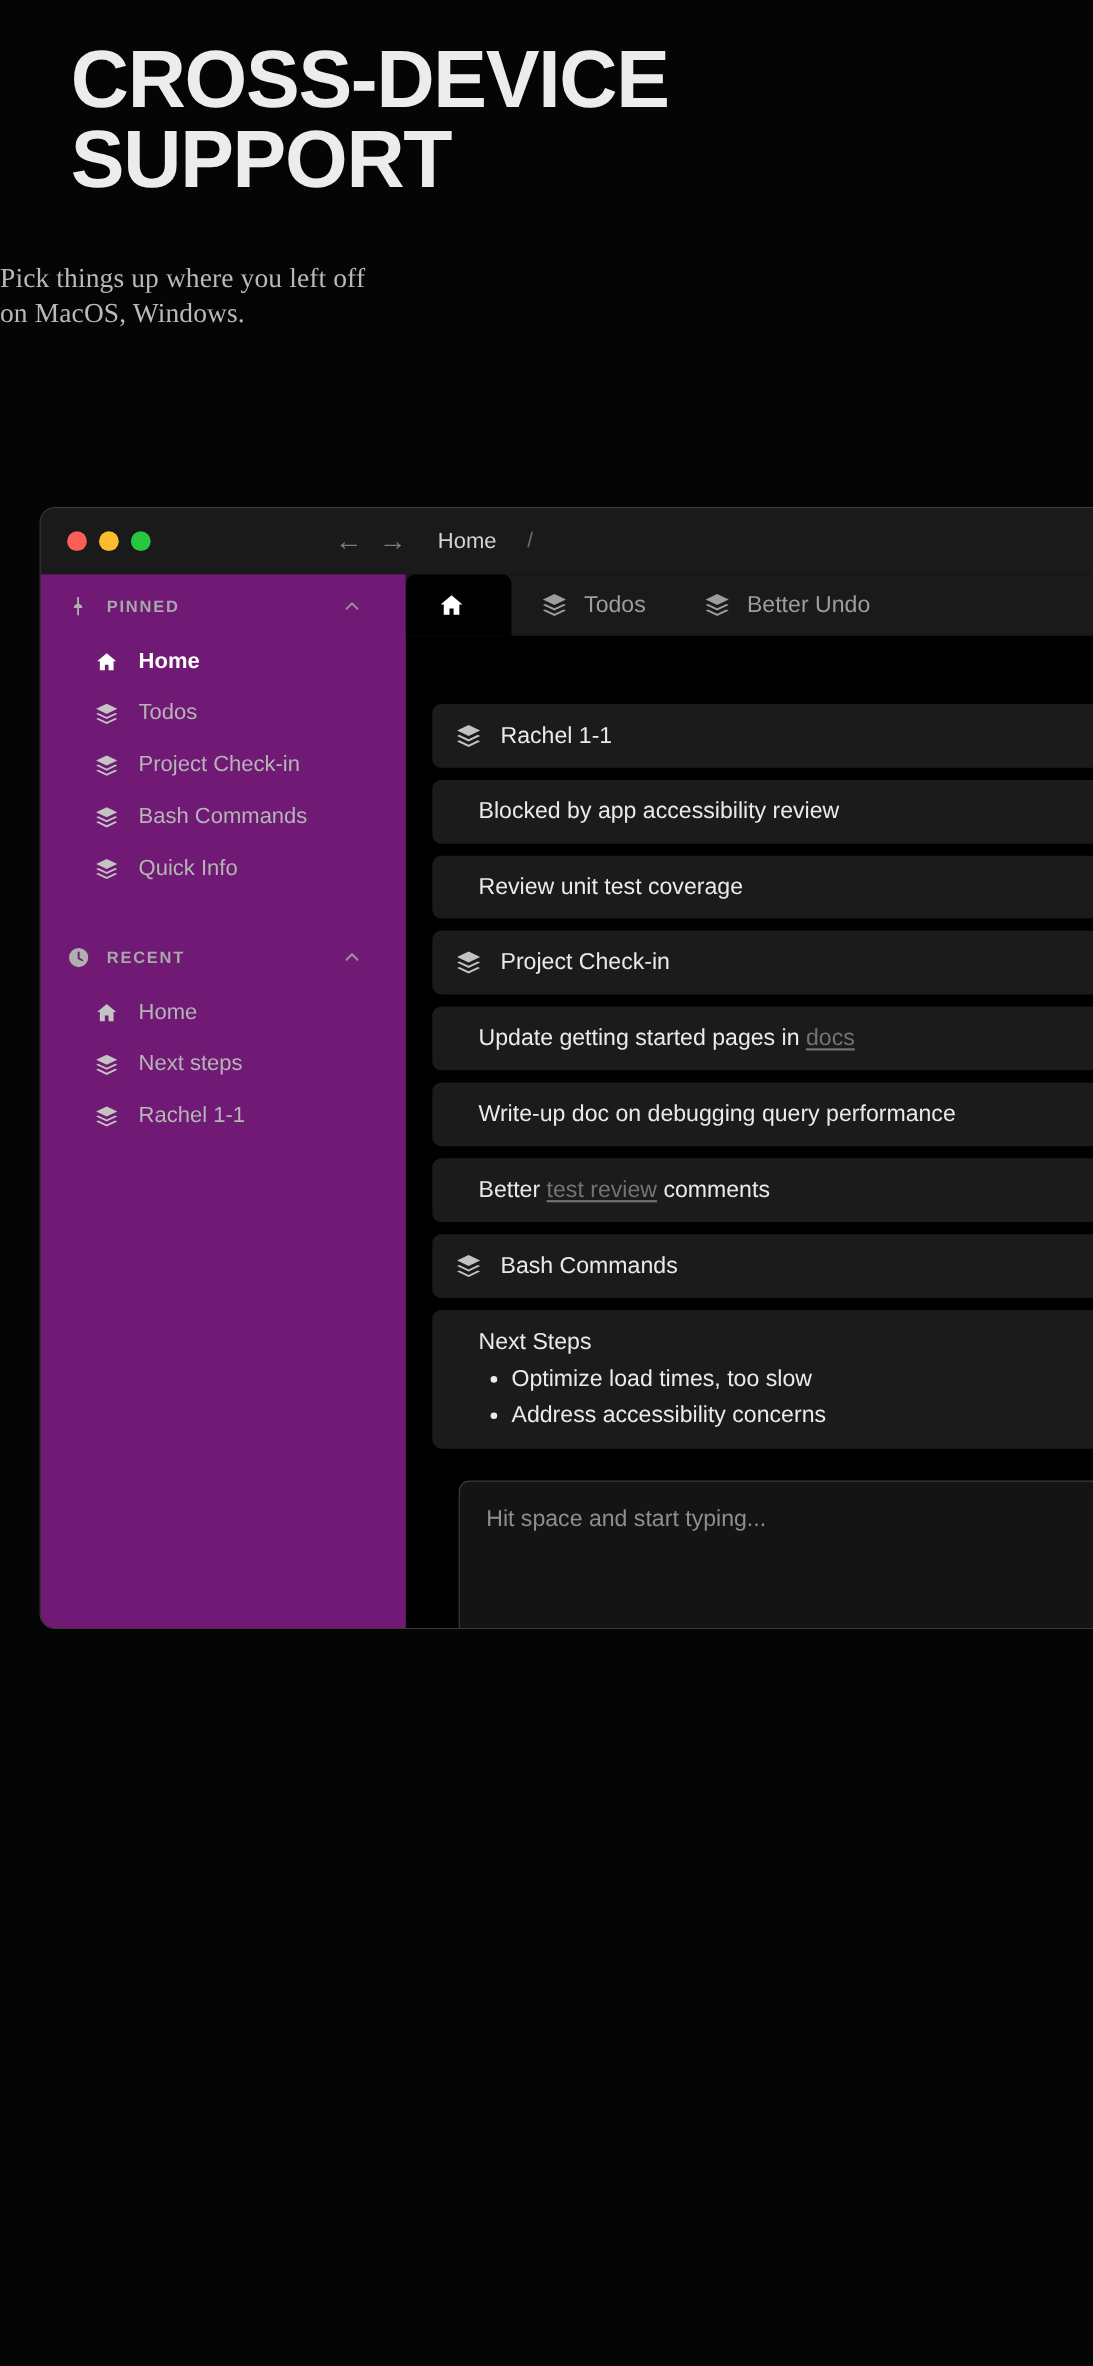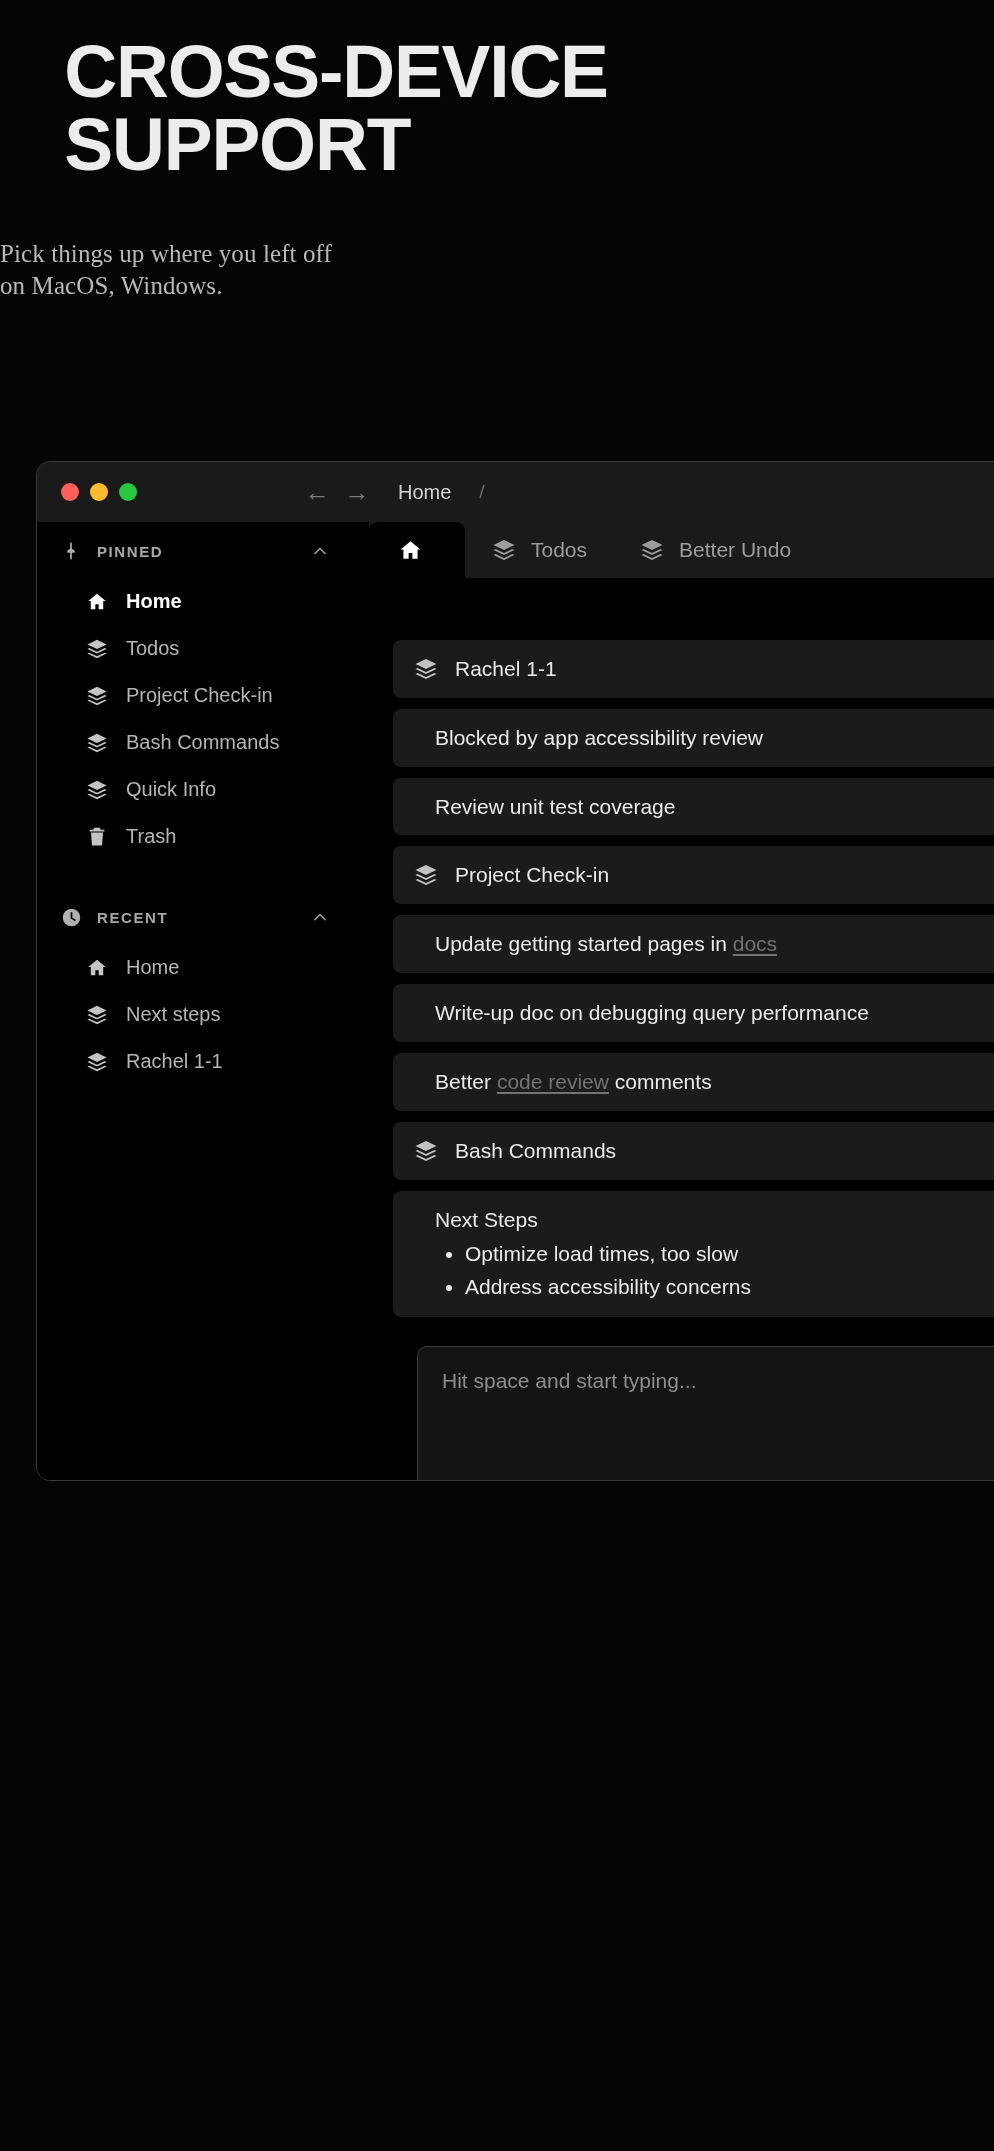--- a/index.html
+++ b/index.html
@@ -107,21 +107,21 @@
   .wbody {
     flex: 1 1 auto;
     display: flex;
     min-height: 0;
   }
 
   
   .sidebar {
     width: 332px;
     flex: 0 0 332px;
-    background: #000000;
+    background: #701a75;
     padding: 8px 13px 0 0;
   }
 
   .sec-head {
     display: flex;
     align-items: center;
     height: 42px;
     padding: 0 26px 0 22px;
     margin-bottom: 6px;
   }
@@ -345,28 +345,20 @@
 
       <div class="nav-item">
         <span class="ni-icon">
           <svg width="22" height="22" viewBox="0 0 24 24" fill="currentColor">
               <path d="M12 2 1.5 7 12 12l10.5-5zM3.6 11 1.5 12l10.5 5 10.5-5-2.1-1L12 15zM3.6 16 1.5 17l10.5 5 10.5-5-2.1-1L12 20z"></path>
             </svg>
         </span>
         <span>Quick Info</span>
       </div>
 
-      <div class="nav-item">
-        <span class="ni-icon">
-          <svg width="22" height="22" viewBox="0 0 24 24" fill="currentColor">
-              <path d="M9 2h6l1 2h4v2H4V4h4zM5.5 7h13l-1 14.2H6.5z"></path>
-            </svg>
-        </span>
-        <span>Trash</span>
-      </div>
 
       <div class="sec-gap"></div>
 
       <div class="sec-head">
         <span class="sec-icon">
           <svg width="21" height="21" viewBox="0 0 24 24" fill="currentColor">
             <path d="M12 2a10 10 0 1 0 0 20 10 10 0 0 0 0-20zm1 4v6.3l4 2.4-.9 1.5-5.1-3V6z"></path>
           </svg>
         </span>
         <span class="sec-label">RECENT</span>
@@ -464,21 +456,21 @@
 
         <div class="card indent">
           <span><span>Update getting started pages in </span><span class="link">docs</span><span></span></span>
         </div>
 
         <div class="card indent">
           <span>Write-up doc on debugging query performance</span>
         </div>
 
         <div class="card indent">
-          <span><span>Better </span><span class="link">code review</span><span> comments</span></span>
+          <span><span>Better </span><span class="link">test review</span><span> comments</span></span>
         </div>
 
         <div class="card">
           <span class="c-icon">
             <svg width="24" height="24" viewBox="0 0 24 24" fill="currentColor">
                 <path d="M12 2 1.5 7 12 12l10.5-5zM3.6 11 1.5 12l10.5 5 10.5-5-2.1-1L12 15zM3.6 16 1.5 17l10.5 5 10.5-5-2.1-1L12 20z"></path>
               </svg>
           </span>
           <span>Bash Commands</span>
         </div>

